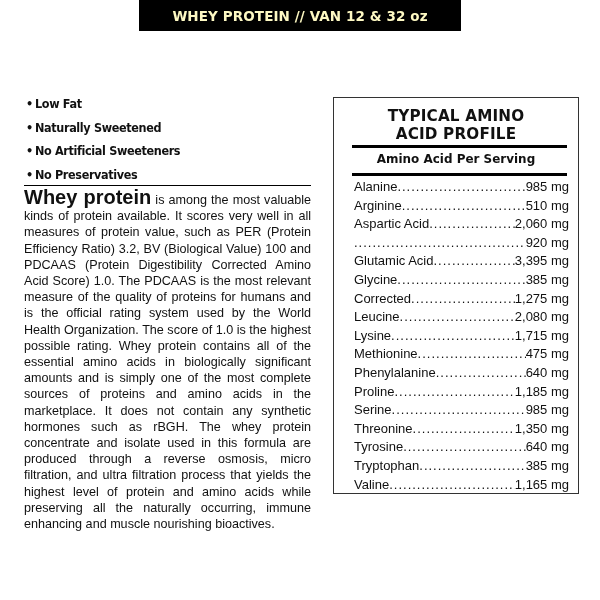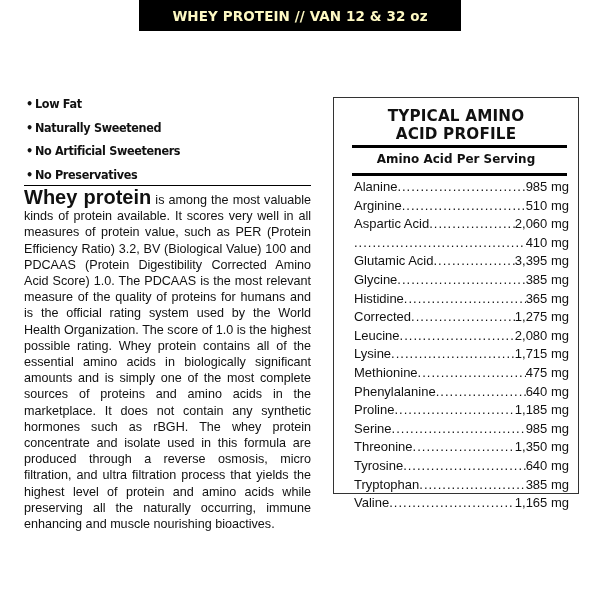--- a/index.html
+++ b/index.html
@@ -61,36 +61,31 @@
         <span class="dots"></span>
         <span class="val">510 mg</span>
       </li>
       <li class="amino-row">
         <span class="name">Aspartic Acid</span>
         <span class="dots"></span>
         <span class="val">2,060 mg</span>
       </li>
       <li class="amino-row">
         <span class="dots"></span>
-        <span class="val">410 mg</span>
+        <span class="val">920 mg</span>
       </li>
       <li class="amino-row">
         <span class="name">Glutamic Acid</span>
         <span class="dots"></span>
         <span class="val">3,395 mg</span>
       </li>
       <li class="amino-row">
         <span class="name">Glycine</span>
         <span class="dots"></span>
         <span class="val">385 mg</span>
-      </li>
-      <li class="amino-row">
-        <span class="name">Histidine</span>
-        <span class="dots"></span>
-        <span class="val">365 mg</span>
       </li>
       <li class="amino-row">
         <span class="name">Corrected</span>
         <span class="dots"></span>
         <span class="val">1,275 mg</span>
       </li>
       <li class="amino-row">
         <span class="name">Leucine</span>
         <span class="dots"></span>
         <span class="val">2,080 mg</span>

